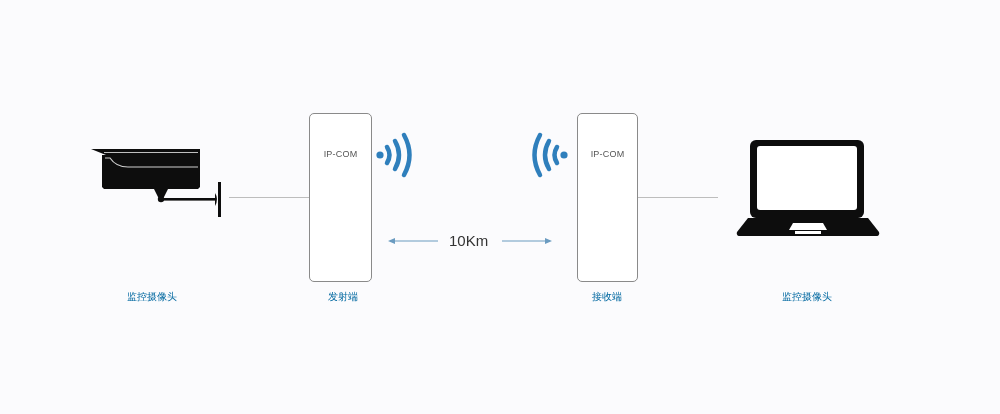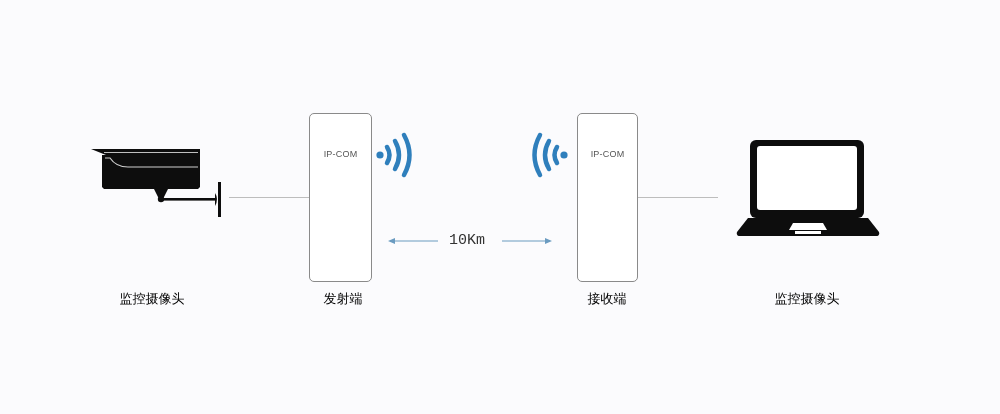--- a/index.html
+++ b/index.html
@@ -3,36 +3,36 @@
   <meta charset="utf-8">
   <style>
     html, body { margin: 0; padding: 0; }
     body {
       width: 1000px; height: 414px; position: relative; overflow: hidden;
       background: #fbfbfd;
       font-family: "DejaVu Sans", "Liberation Sans", sans-serif;
     }
     .abs { position: absolute; }
     .label {
-      position: absolute; font-size: 13px; color: #000000; text-align: center;
+      position: absolute; font-size: 10px; color: #0369a1; text-align: center;
       width: 120px; top: 290px;
     }
     .device-box {
       position: absolute; border: 1px solid #8a8a8a; border-radius: 5px;
       background: #ffffff; box-sizing: border-box;
     }
     .brand {
       position: absolute; width: 100%; text-align: center; top: 35px;
       font-size: 9px; color: #555; letter-spacing: 0.2px;
       font-family: "Liberation Sans", sans-serif;
     }
     .hline { position: absolute; height: 1px; background: #bdbdbd; }
     .distance {
       position: absolute; font-size: 15px; color: #333;
-      font-family: Liberation Mono, monospace;
+      font-family: Liberation Sans, sans-serif;
     }
   </style>
 </head>
 <body>
 
 <svg class="abs" style="left:88px;top:145px" width="140" height="72" viewBox="0 0 140 72">
 
   <path d="M3 4 L112 4 L112 10 L18 10 Z" fill="#0d0d0d"></path>
 
   <path d="M14 10 L112 10 L112 42 L110 44 L16 44 L14 42 Z" fill="#0d0d0d"></path>

